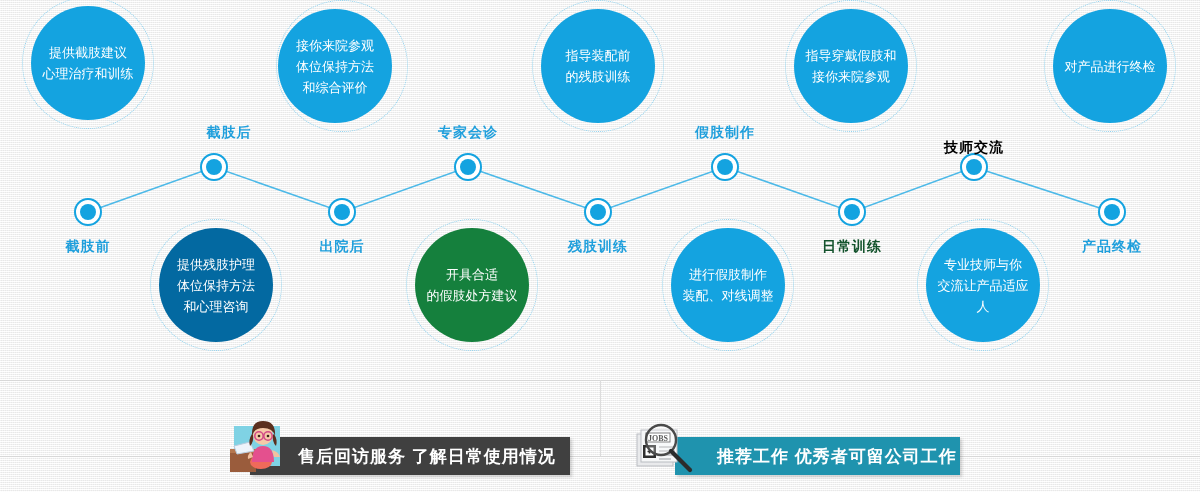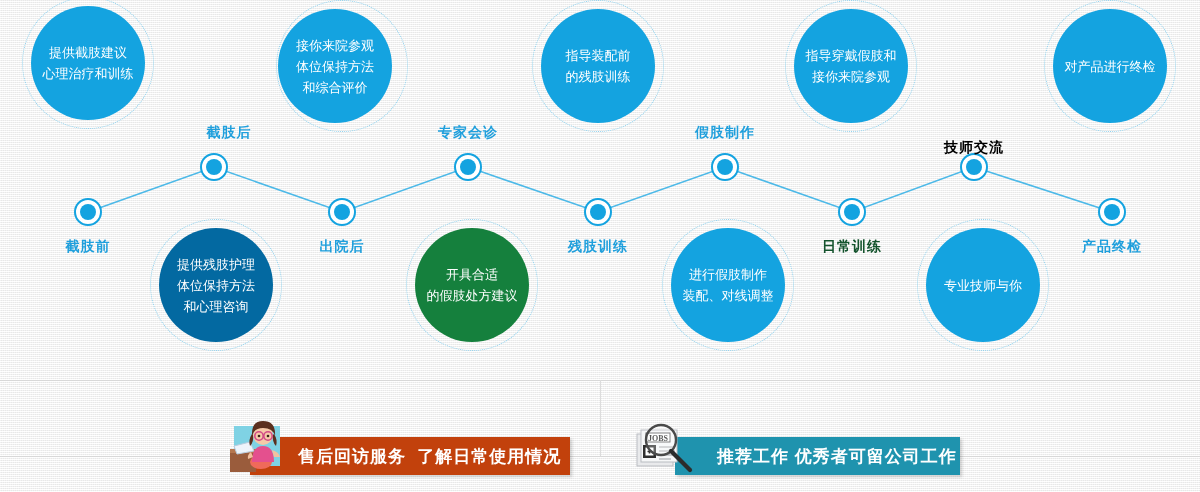--- a/index.html
+++ b/index.html
@@ -137,20 +137,21 @@
         </div>
       </div>
       <div class="node" style="left: 838px; top: 198px; border-color: rgb(20, 163, 224);">
         <div class="dot" style="background: rgb(20, 163, 224);"></div>
       </div>
       <div class="node-label" style="color: #14532d; width: 120px; left: 792px; top: 238px;">日常训练</div>
       <div class="bubble-ring" style="left: 917px; top: 219px; width: 132px; height: 132px;"></div>
       <div class="bubble" style="left: 926px; top: 228px; width: 114px; height: 114px; background: rgb(20, 163, 224);">
         <div class="btxt">
           <div>专业技师与你</div>
+          <div>交流让产品适应人</div>
         </div>
       </div>
       <div class="node" style="left: 960px; top: 153px; border-color: rgb(20, 163, 224);">
         <div class="dot" style="background: rgb(20, 163, 224);"></div>
       </div>
       <div class="node-label" style="color: #000000; width: 120px; left: 914px; top: 139px;">技师交流</div>
       <div class="bubble-ring" style="left: 1044px; top: 0px; width: 132px; height: 132px;"></div>
       <div class="bubble" style="left: 1053px; top: 9px; width: 114px; height: 114px; background: rgb(20, 163, 224);">
         <div class="btxt">
           <div>对产品进行终检</div>
@@ -161,21 +162,21 @@
       </div>
       <div class="node-label" style="color: rgb(31, 159, 220); width: 120px; left: 1052px; top: 238px;">产品终检</div>
     </div>
 
   <div class="hline" style="left:0;top:380px;width:1200px;"></div>
   <div class="vline" style="left:600px;top:380px;height:76px;"></div>
   <div class="hline" style="left:0;top:456px;width:600px;"></div>
   <div class="hline" style="left:600px;top:456px;width:600px;"></div>
 
   <div id="banner-layer">
-      <div class="banner" style="left: 250px; top: 437px; width: 320px; background: #c2410c; font-family: Liberation Mono, monospace;">
+      <div class="banner" style="left: 250px; top: 437px; width: 320px; background: #404040;">
         <div class="btext" style="margin-left: 48px;">售后回访服务 了解日常使用情况</div>
       </div>
       <div class="ill-woman" style="left: 228px; top: 418px;"><svg width="58" height="56" viewBox="0 0 58 56">
           <rect x="6" y="8" width="46" height="40" fill="#7fd2e4"></rect>
           <rect x="2" y="34" width="26" height="20" fill="#9a5c3c"></rect>
           <rect x="2" y="31" width="28" height="4" fill="#b5764f"></rect>
           <polygon points="6,28 22,24 26,33 9,36" fill="#eef4fb" stroke="#b9cde0"></polygon>
           <ellipse cx="33" cy="44" rx="11" ry="7" fill="#ef6a5a"></ellipse>
           <path d="M24 44 q0 -16 11 -16 q11 0 11 16 z" fill="#e4508e"></path>
           <path d="M23 34 q-4 3 -3 7 l5 -2 z" fill="#f3c0a0"></path>

